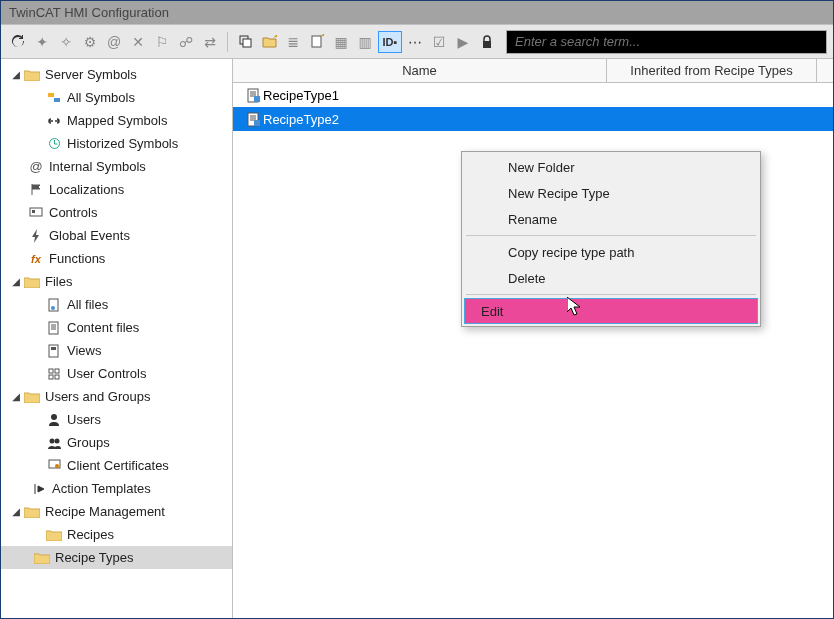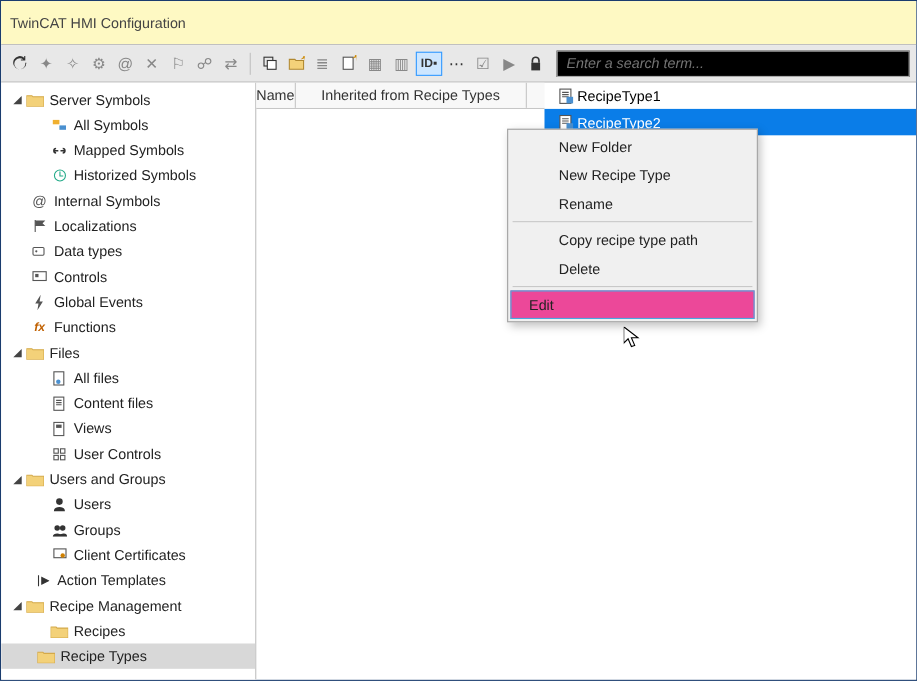--- a/index.html
+++ b/index.html
@@ -1,41 +1,41 @@
 <!DOCTYPE html>
 <html><head>
 <meta charset="utf-8">
 <style>
 * { box-sizing: border-box; margin: 0; padding: 0; font-family: "Segoe UI", Tahoma, sans-serif; font-size: 13px; }
 body { width: 834px; height: 619px; display: flex; flex-direction: column; background: #fff; border: 1px solid #1a3c6e; position: relative; }
-.titlebar { background: #fef9c3; height: 40px; display: flex; align-items: center; padding: 0 8px; color: #444; border-bottom: 1px solid #c0c0c0; }
+.titlebar { background: #a3a3a3; height: 24px; display: flex; align-items: center; padding: 0 8px; color: #444; border-bottom: 1px solid #c0c0c0; }
 .toolbar { height: 34px; background: #e8e8e8; border-bottom: 1px solid #c0c0c0; display: flex; align-items: center; padding: 0 6px; gap: 2px; }
 .tbtn { width: 22px; height: 22px; display: flex; align-items: center; justify-content: center; color: #888; cursor: pointer; font-size: 14px; }
 .tbtn.dark { color: #333; }
 .tbtn.active { border: 1px solid #3399ff; background: #cde6ff; }
 .tsep { width: 1px; height: 20px; background: #c0c0c0; margin: 0 4px; }
 .search { flex: 1; margin-left: 6px; height: 24px; border: 1px solid #aaa; padding: 0 8px; font-style: italic; color: #888; background: #000000; }
 .main { flex: 1; display: flex; overflow: hidden; }
 .sidebar { width: 232px; border-right: 1px solid #c0c0c0; overflow-y: auto; background: #fff; padding-top: 4px; }
 .tree-item { display: flex; align-items: center; height: 23px; padding-right: 6px; cursor: pointer; white-space: nowrap; }
 .tree-item.selected { background: #d8d8d8; }
 .chev { width: 14px; display: inline-flex; justify-content: center; color: #444; font-size: 10px; }
 .ico { width: 18px; display: inline-flex; justify-content: center; margin-right: 4px; }
 .lbl { color: #222; }
-.content { flex: 1; display: flex; }
+.content { flex: 1; display: flex; flex-direction: column; }
 .cols { display: flex; height: 24px; border-bottom: 1px solid #c0c0c0; }
 .col { display: flex; align-items: center; justify-content: center; border-right: 1px solid #c0c0c0; color: #333; background: #f8f8f8; }
 .col1 { flex: 1; }
 .col2 { width: 210px; }
 .col3 { width: 16px; border-right: none; }
 .rows { flex: 1; position: relative; text-align: right; }
 .row { display: flex; align-items: center; height: 24px; padding-left: 10px; cursor: pointer; }
 .row.sel { background: #0a7de8; color: #fff; }
 .row .ric { width: 20px; display: inline-flex; justify-content: center; }
-.ctxmenu { position: absolute; left: 460px; top: 116px; width: 228px; background: #f0f0f0; border: 1px solid #a0a0a0; box-shadow: 3px 3px 8px rgba(0,0,0,0.25); padding: 2px; text-align: right; }
+.ctxmenu { position: absolute; left: 460px; top: 150px; width: 300px; background: #f0f0f0; border: 1px solid #a0a0a0; box-shadow: 3px 3px 8px rgba(0,0,0,0.25); padding: 2px; text-align: right; }
 .ctxitem { height: 26px; display: flex; align-items: center; padding: 0 10px 0 44px; cursor: pointer; color: #222; }
 .ctxitem.hl { background: #ec4899; border: 1px solid #4aa8e0; padding-left: 16px; }
 .ctxsep { height: 1px; background: #c8c8c8; margin: 3px 2px; }
 .cursor { position: absolute; left: 566px; top: 296px; pointer-events: none; }
 svg { display: block; }
 </style>
 </head>
 <body>
 
 <div class="titlebar">
@@ -132,29 +132,20 @@
       <span class="ico" style="color:#555">@</span>
       <span class="lbl">Internal Symbols</span>
     </div>
     <div class="tree-item" style="padding-left:26px">
       <span class="ico">
           <svg width="13" height="13">
             <path d="M2 1v11M2 2h8l-2 2 2 2H2" fill="#555" stroke="#555"></path>
           </svg>
         </span>
       <span class="lbl">Localizations</span>
-    </div>
-    <div class="tree-item" style="padding-left:26px">
-      <span class="ico">
-          <svg width="14" height="11">
-            <rect x="1" y="2" width="10" height="7" rx="1" fill="none" stroke="#555"></rect>
-            <circle cx="4" cy="5.5" r="1" fill="#555"></circle>
-          </svg>
-        </span>
-      <span class="lbl">Data types</span>
     </div>
     <div class="tree-item" style="padding-left:26px">
       <span class="ico">
           <svg width="14" height="11">
             <rect x="1" y="1" width="12" height="8" fill="none" stroke="#555"></rect>
             <rect x="3" y="3" width="3" height="3" fill="#555"></rect>
           </svg>
         </span>
       <span class="lbl">Controls</span>
     </div>

